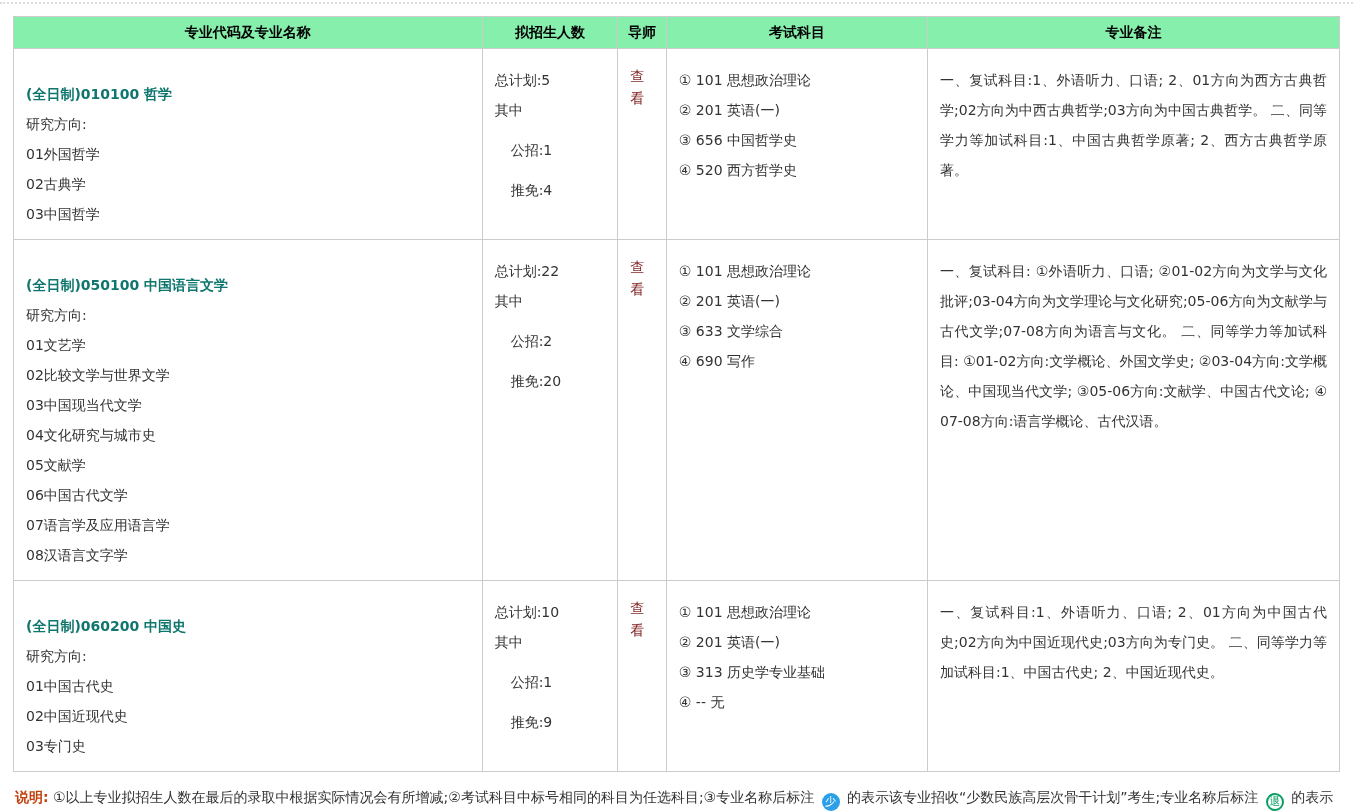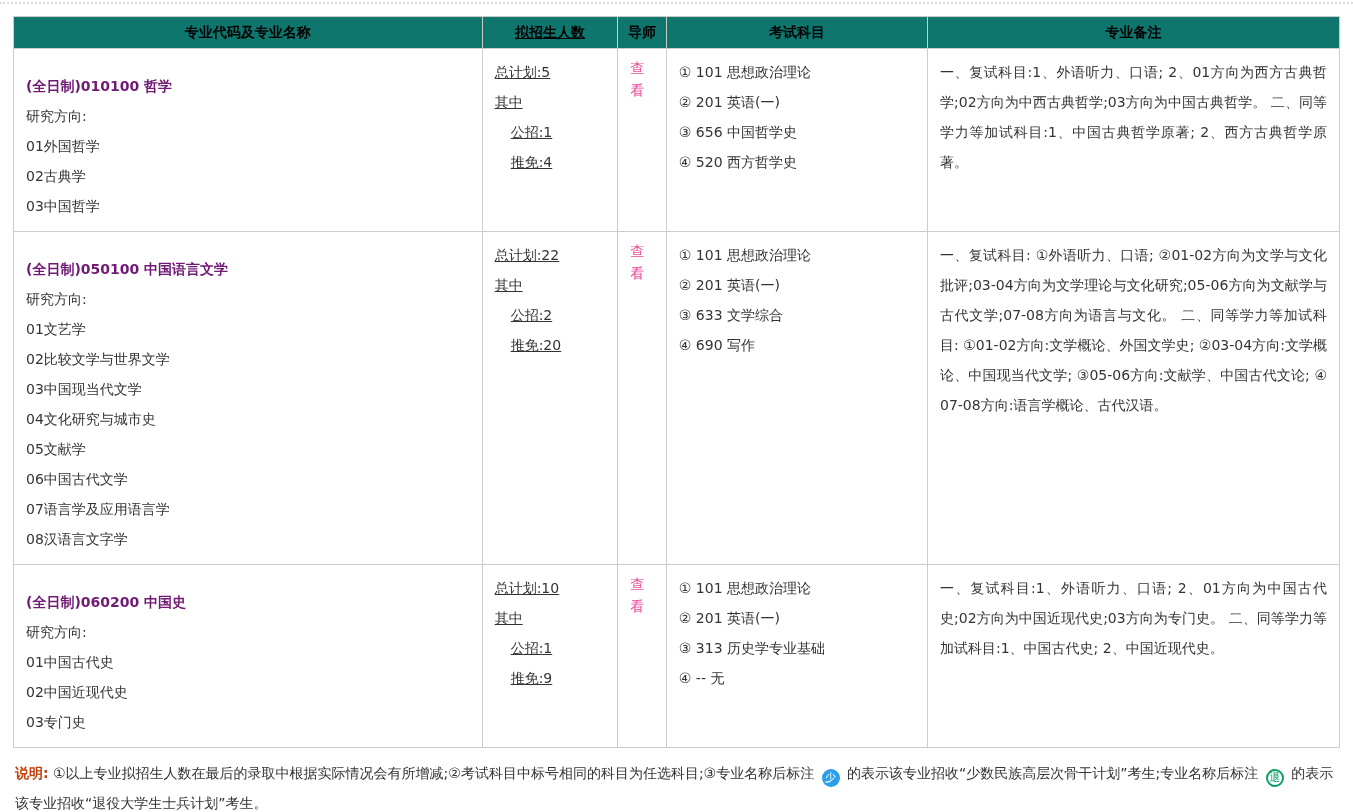--- a/index.html
+++ b/index.html
@@ -21,49 +21,49 @@
     width: 1327px;
     table-layout: fixed;
     border-collapse: collapse;
     border: 1px solid #c3c3c3;
   }
   .majors-table th, .majors-table td {
     border: 1px solid #ccc;
     vertical-align: top;
   }
   .majors-table thead th {
-    background: #0f766e;
+    background: #86efac;
     height: 32px;
     padding: 4px 6px;
     font-weight: bold;
     color: #000;
     text-align: center;
     vertical-align: middle;
     font-size: 14px;
   }
   .col-major    { width: 463px; }
-  .col-plan     { width: 134px; text-decoration: underline; }
+  .col-plan     { width: 134px; }
   .col-tutor    { width: 48px;  }
   .col-subjects { width: 258px; }
   .col-remark   { width: 407px; }
 
-  .majors-table td { padding: 8px 12px 10px 12px; }
+  .majors-table td { padding: 16px 12px 10px 12px; }
 
   .line { margin: 0; line-height: 30px; white-space: nowrap; }
   .major-title {
     margin: 14px 0 0 0;
     line-height: 30px;
     font-weight: bold;
-    color: #701a75;
-  }
-  .indent { padding-left: 16px; }
+    color: #0f766e;
+  }
+  .indent { padding-left: 16px; margin-top: 10px; }
   .view-link {
     display: inline-block;
     line-height: 22px;
-    color: #ec4899;
+    color: #7f1d1d;
     text-decoration: none;
     cursor: pointer;
   }
   .remark { margin: 0; line-height: 30px; text-align: justify; }
 
   .footer-note {
     margin: 10px 0 0 0;
     padding: 0 2px 14px 2px;
     line-height: 30px;
     color: #333;

